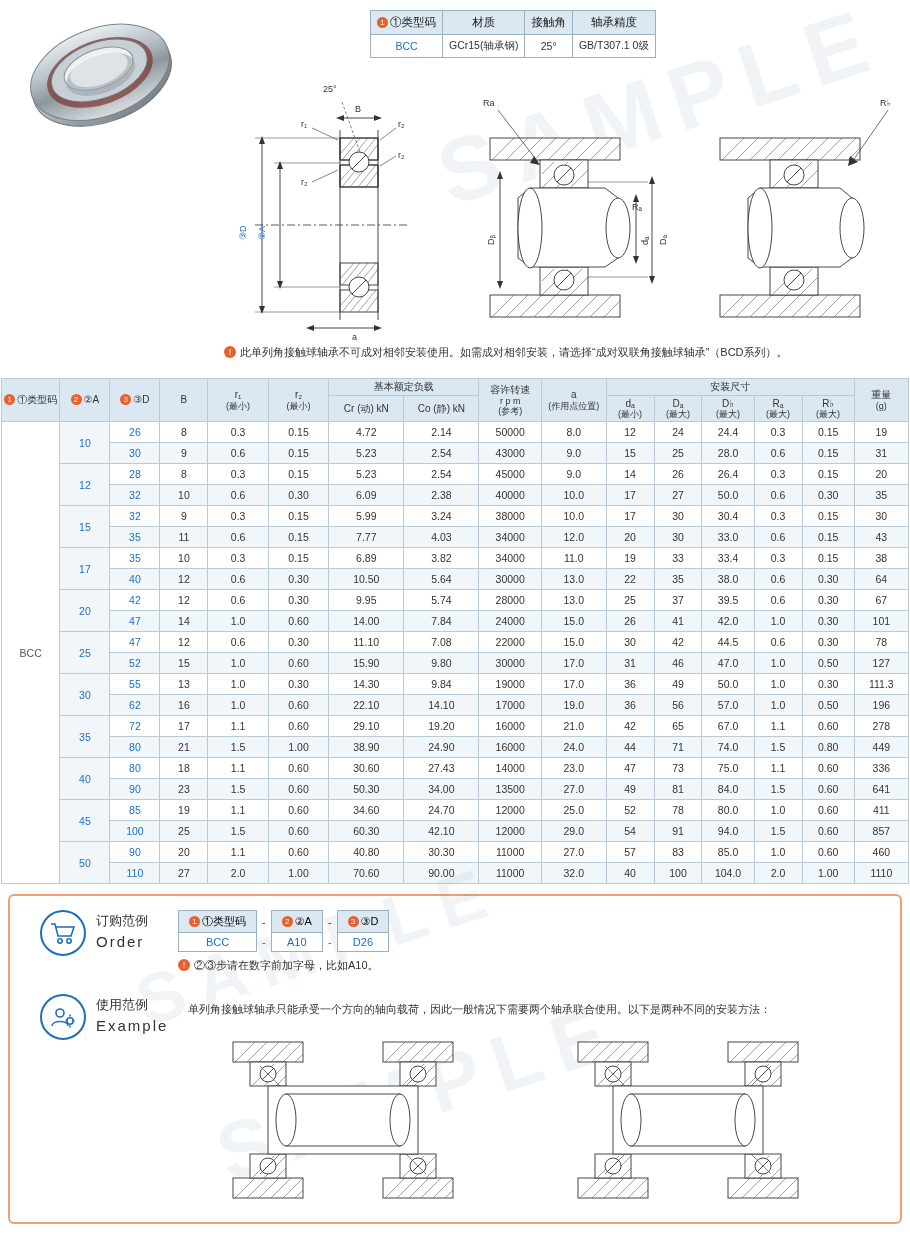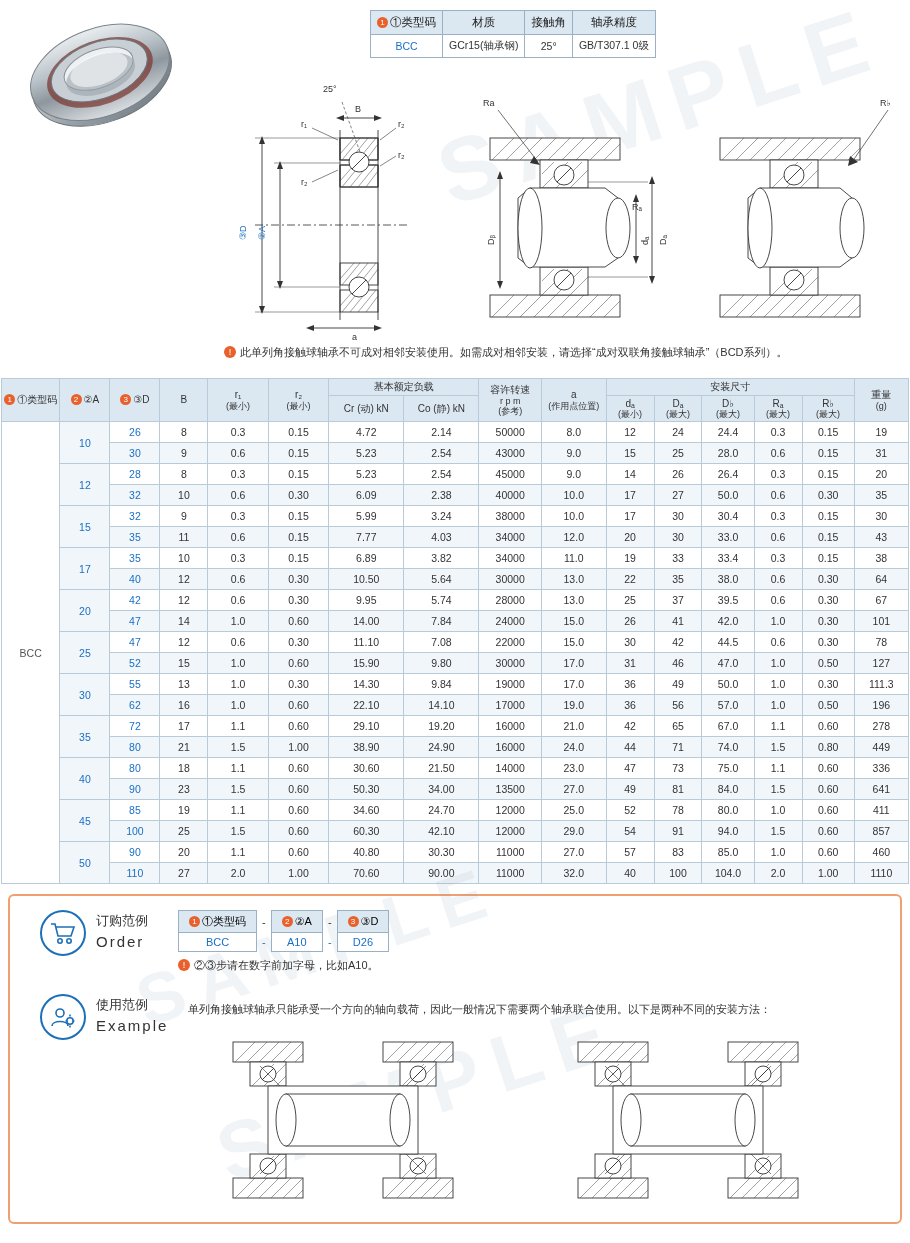--- a/index.html
+++ b/index.html
@@ -722,21 +722,21 @@
           <td>0.80</td>
           <td>449</td>
         </tr>
         <tr>
           <td class="blue gray-col" rowspan="2">40</td>
           <td class="blue">80</td>
           <td>18</td>
           <td>1.1</td>
           <td>0.60</td>
           <td>30.60</td>
-          <td>21.50</td>
+          <td>27.43</td>
           <td>14000</td>
           <td>23.0</td>
           <td>47</td>
           <td>73</td>
           <td>75.0</td>
           <td>1.1</td>
           <td>0.60</td>
           <td>336</td>
         </tr>
         <tr class="alt">

